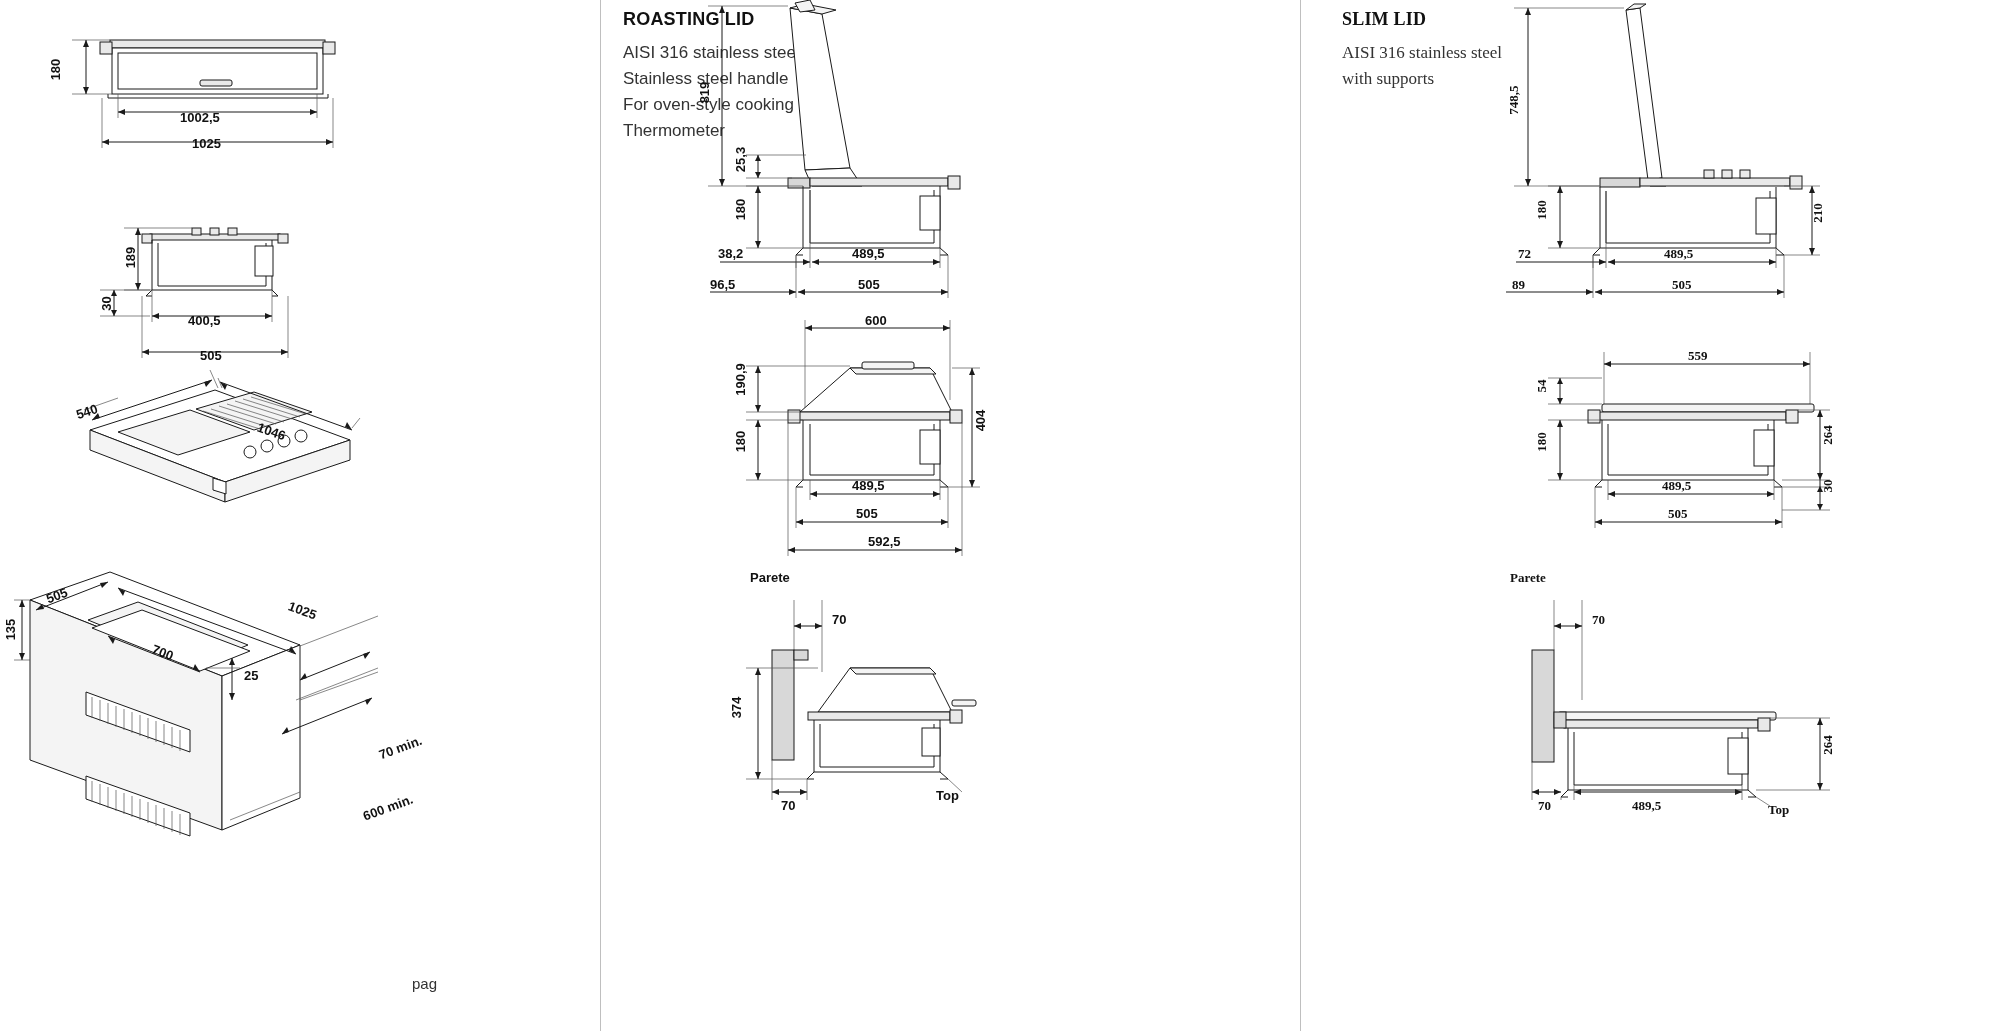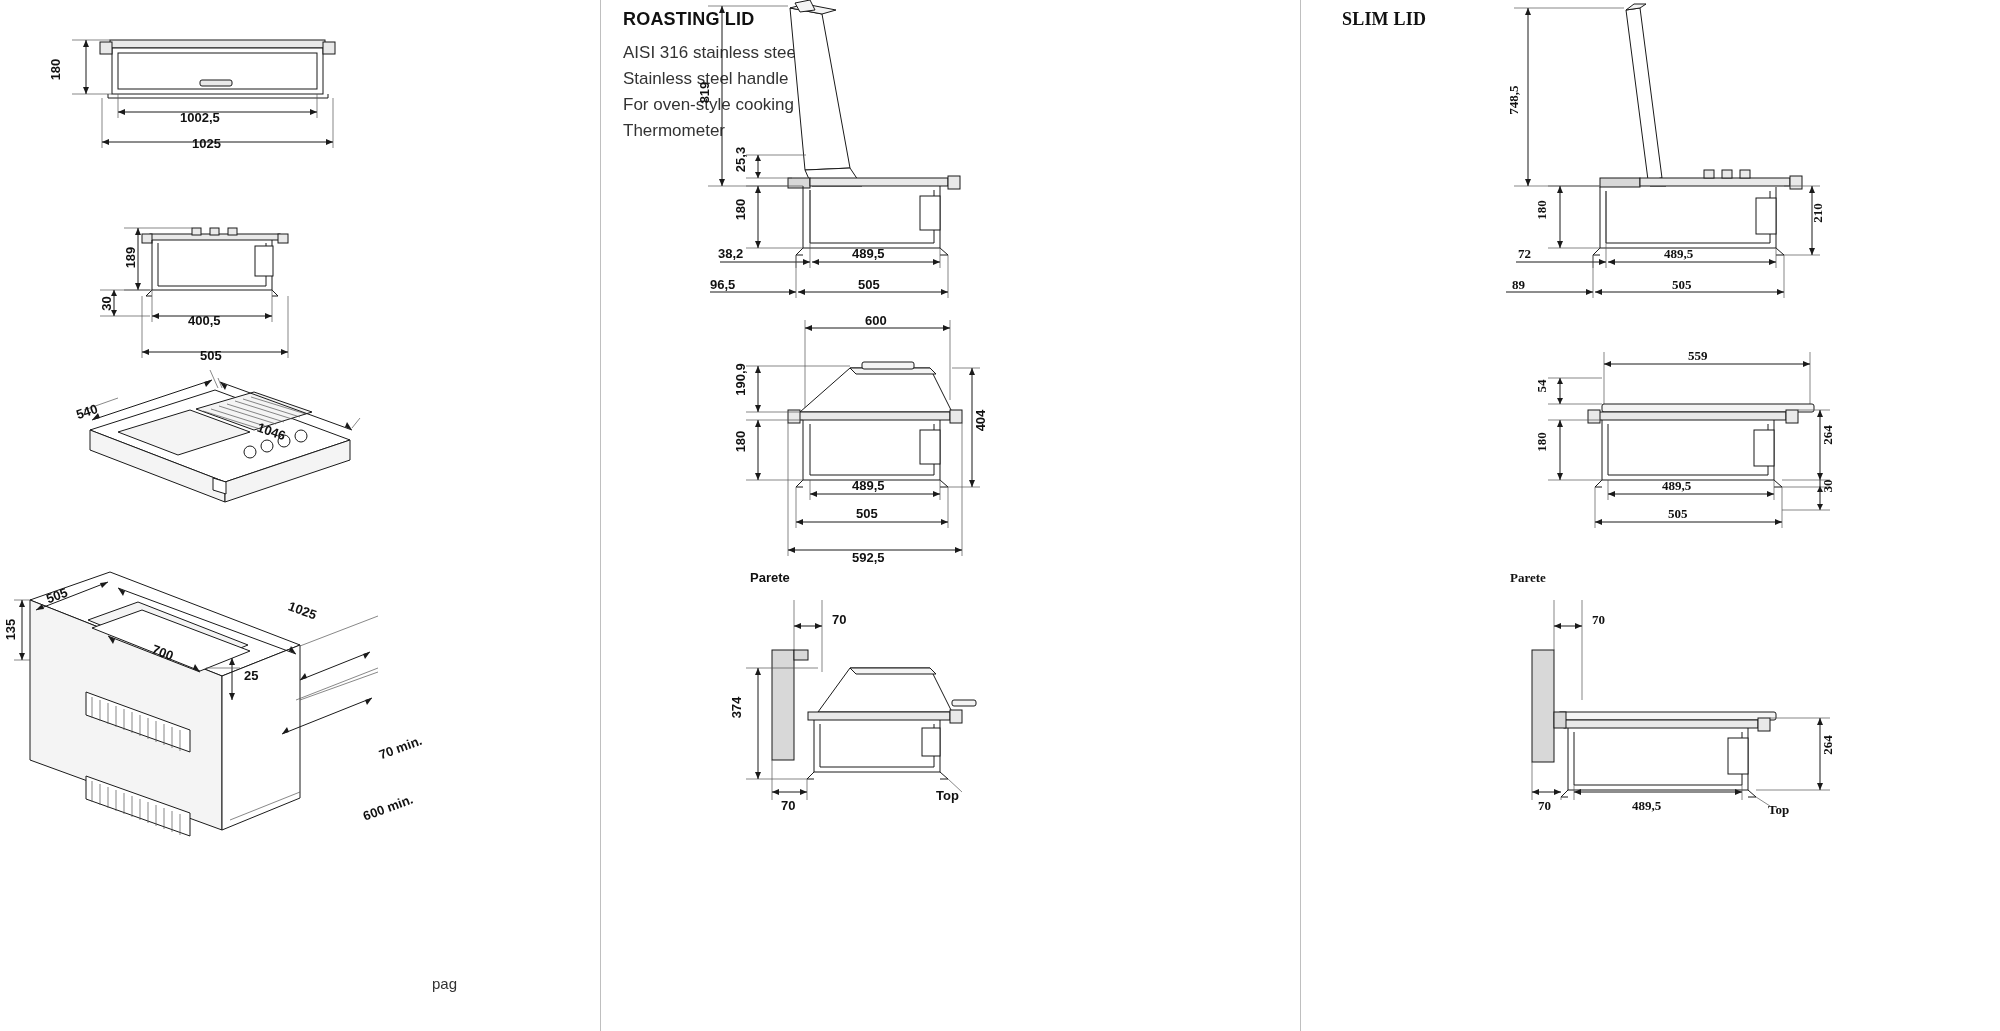--- a/index.html
+++ b/index.html
@@ -302,21 +302,21 @@
     <div class="dim b" style="left:257px; top:424px; transform:rotate(19deg);">1046</div>
 
     <div class="dim b" style="left:46px; top:588px; transform:rotate(-20deg);">505</div>
     <div class="dim b" style="left:288px; top:603px; transform:rotate(20deg);">1025</div>
     <div class="dim b v" style="left:-12px; top:622px; width:44px; text-align:center;">135</div>
     <div class="dim b" style="left:152px; top:645px; transform:rotate(21deg);">700</div>
     <div class="dim b" style="left:244px; top:668px;">25</div>
     <div class="dim b" style="left:378px; top:740px; transform:rotate(-20deg);">70 min.</div>
     <div class="dim b" style="left:362px; top:800px; transform:rotate(-20deg);">600 min.</div>
 
-    <div class="pag" style="left:432px; top:975px;text-align:right;">pag</div>
+    <div class="pag" style="left:412px; top:975px;text-align:right;">pag</div>
   </div>
 
   <div class="col col-mid">
 
     <div class="sec-title" style="left:23px; top:9px;">ROASTING LID</div>
     <div class="sec-desc" style="left:23px; top:40px; width:280px;">AISI 316 stainless steel
 Stainless steel handle
 For oven-style cooking
 Thermometer</div>
 
@@ -484,32 +484,34 @@
     <div class="dim b" style="left:252px; top:246px;">489,5</div>
     <div class="dim b" style="left:110px; top:277px;">96,5</div>
     <div class="dim b" style="left:258px; top:277px;">505</div>
 
     <div class="dim b" style="left:265px; top:313px;">600</div>
     <div class="dim b v" style="left:114px; top:372px; width:52px; text-align:center;">190,9</div>
     <div class="dim b v" style="left:118px; top:434px; width:44px; text-align:center;">180</div>
     <div class="dim b v" style="left:358px; top:413px; width:44px; text-align:center;">404</div>
     <div class="dim b" style="left:252px; top:478px;">489,5</div>
     <div class="dim b" style="left:256px; top:506px;">505</div>
-    <div class="dim b" style="left:252px; top:534px;margin-top:16px;">592,5</div>
+    <div class="dim b" style="left:268px; top:534px;">592,5</div>
 
     <div class="dim b" style="left:150px; top:570px;">Parete</div>
     <div class="dim b" style="left:232px; top:612px;">70</div>
     <div class="dim b v" style="left:114px; top:700px; width:44px; text-align:center;">374</div>
     <div class="dim b" style="left:181px; top:798px;">70</div>
     <div class="dim b" style="left:336px; top:788px;">Top</div>
   </div>
 
   <div class="col col-right">
 
     <div class="sec-title" style="left:42px; top:9px;">SLIM LID</div>
+    <div class="sec-desc" style="left:42px; top:40px; width:280px;">AISI 316 stainless steel
+with supports</div>
 
     <svg width="700" height="1031">
 
       <g>
 
         <polygon class="fillw" points="326,10 340,8 362,178 348,180"></polygon>
         <polygon class="fillgg" points="326,10 334,4 346,4 340,8"></polygon>
 
         <polygon class="fillw" points="348,180 362,178 366,186 350,186"></polygon>
         <rect class="fillhatch" x="300" y="178" width="40" height="9"></rect>

